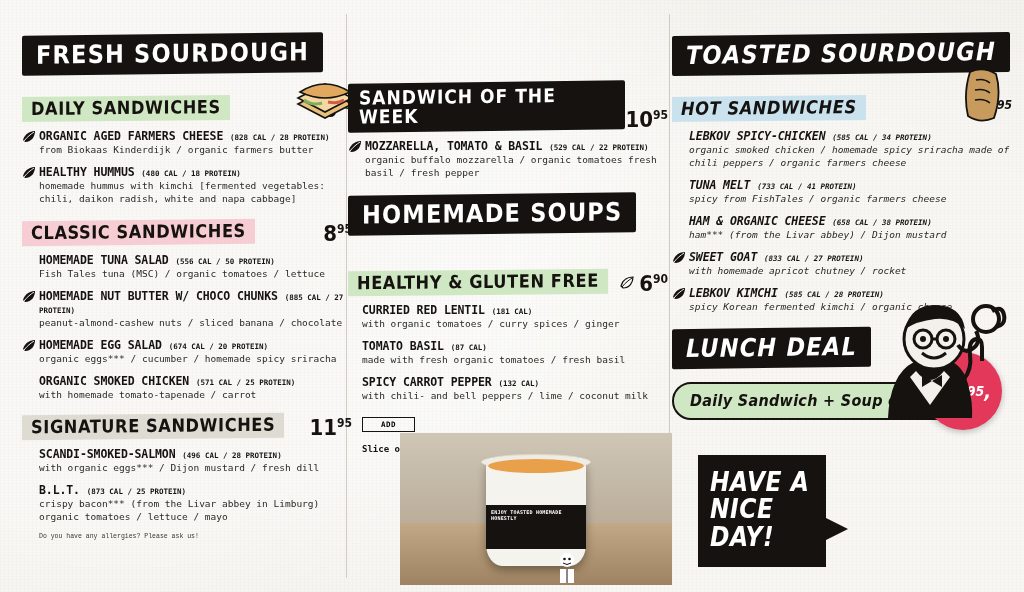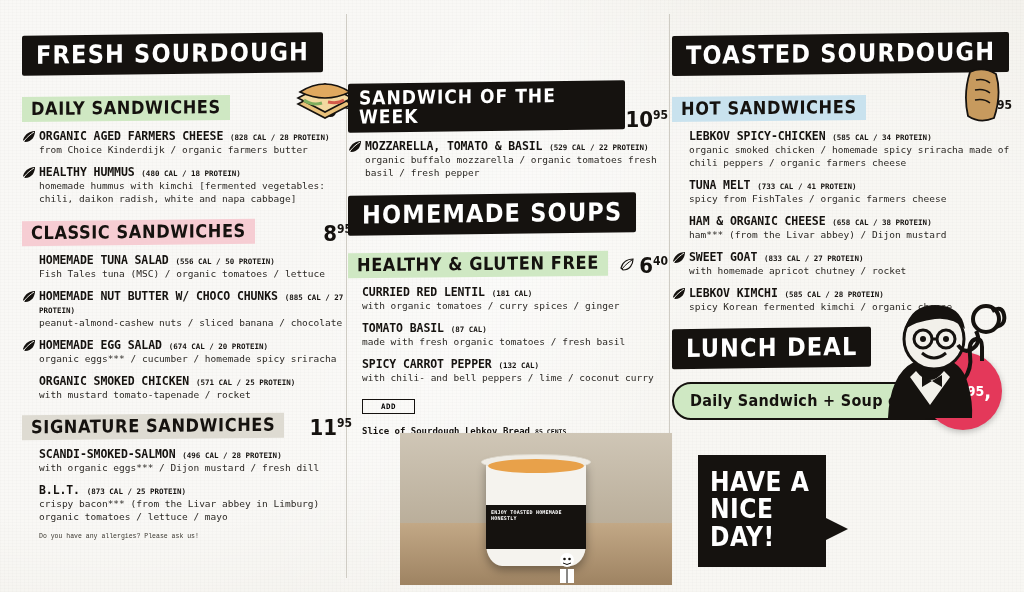--- a/index.html
+++ b/index.html
@@ -29,21 +29,21 @@
       repeating-linear-gradient(0deg, rgba(0,0,0,.012) 0 1px, rgba(0,0,0,0) 1px 3px),
       repeating-linear-gradient(90deg, rgba(0,0,0,.012) 0 1px, rgba(0,0,0,0) 1px 4px);
     pointer-events: none;
   }
   .col {
     position: absolute;
     top: 0;
   }
   .colA { left: 22px; width: 330px; }
   .colB { left: 348px; width: 320px; }
-  .colC { left: 672px; width: 340px; }
+  .colC { left: 672px; width: 340px; font-style: italic; }
 
   
   .divider {
     position: absolute;
     top: 14px; bottom: 14px;
     width: 1px;
     background: #cfccc4;
   }
   .divider.d1 { left: 346px; }
   .divider.d2 { left: 669px; }
@@ -270,21 +270,21 @@
         <span class="price"><span>6</span><sup>95</sup></span>
       </div>
       <div class="list">
 
         <div class="item">
           <svg class="veg" viewBox="0 0 14 13">
             <path d="M1 10 C3 3 9 1 13 1 C13 6 10 12 3 12 Z" fill="#15120f"></path>
             <path d="M2 11 C5 7 9 4 12 2" stroke="#f2f0ea" stroke-width="1" fill="none"></path>
           </svg>
           <div class="name"><span>Organic Aged Farmers Cheese</span> <span class="meta">(828 CAL / 28 PROTEIN)</span></div>
-          <div class="desc">from Choice Kinderdijk / organic farmers butter</div>
+          <div class="desc">from Biokaas Kinderdijk / organic farmers butter</div>
         </div>
 
         <div class="item">
           <svg class="veg" viewBox="0 0 14 13">
             <path d="M1 10 C3 3 9 1 13 1 C13 6 10 12 3 12 Z" fill="#15120f"></path>
             <path d="M2 11 C5 7 9 4 12 2" stroke="#f2f0ea" stroke-width="1" fill="none"></path>
           </svg>
           <div class="name"><span>Healthy Hummus</span> <span class="meta">(480 CAL / 18 PROTEIN)</span></div>
           <div class="desc">homemade hummus with kimchi [fermented vegetables: chili, daikon radish, white and napa cabbage]</div>
         </div>
@@ -318,21 +318,21 @@
           <svg class="veg" viewBox="0 0 14 13">
               <path d="M1 10 C3 3 9 1 13 1 C13 6 10 12 3 12 Z" fill="#15120f"></path>
               <path d="M2 11 C5 7 9 4 12 2" stroke="#f2f0ea" stroke-width="1" fill="none"></path>
             </svg>
           <div class="name"><span>Homemade Egg Salad</span> <span class="meta">(674 CAL / 20 PROTEIN)</span></div>
           <div class="desc">organic eggs*** / cucumber / homemade spicy sriracha</div>
         </div>
 
         <div class="item">
           <div class="name"><span>Organic Smoked Chicken</span> <span class="meta">(571 CAL / 25 PROTEIN)</span></div>
-          <div class="desc">with mustard tomato-tapenade / rocket</div>
+          <div class="desc">with homemade tomato-tapenade / carrot</div>
         </div>
 
       </div>
     </div>
 
     <div style="margin-top:12px;">
       <div class="rowhead">
         <span class="hl grey">Signature Sandwiches</span>
         <span class="price"><span>11</span><sup>95</sup></span>
       </div>
@@ -367,44 +367,44 @@
           <div class="name"><span>Mozzarella, Tomato &amp; Basil</span> <span class="meta">(529 CAL / 22 PROTEIN)</span></div>
           <div class="desc">organic buffalo mozzarella / organic tomatoes fresh basil / fresh pepper</div>
         </div>
       </div>
     </div>
 
     <div style="margin-top:14px;">
       <span class="banner">Homemade Soups</span>
     </div>
 
-    <div style="margin-top:18px;">
+    <div style="margin-top:36px;">
       <div class="rowhead">
         <span>
           <span class="hl green">Healthy &amp; Gluten Free</span>
           <svg style="width:14px;height:13px;margin-left:7px;vertical-align:-1px;" viewBox="0 0 14 13">
               <path d="M1 10 C3 3 9 1 13 1 C13 6 10 12 3 12 Z" fill="none" stroke="#15120f" stroke-width="1.2"></path>
               <path d="M2 11 C5 7 9 4 12 2" stroke="#15120f" stroke-width="1" fill="none"></path>
             </svg>
         </span>
-        <span class="price"><span>6</span><sup>40</sup></span>
+        <span class="price"><span>6</span><sup>90</sup></span>
       </div>
 
       <div class="list" style="margin-left:14px;">
         <div class="item">
           <div class="name"><span>Curried Red Lentil</span> <span class="meta">(181 CAL)</span></div>
           <div class="desc">with organic tomatoes / curry spices / ginger</div>
         </div>
         <div class="item">
           <div class="name"><span>Tomato Basil</span> <span class="meta">(87 CAL)</span></div>
           <div class="desc">made with fresh organic tomatoes / fresh basil</div>
         </div>
         <div class="item">
           <div class="name"><span>Spicy Carrot Pepper</span> <span class="meta">(132 CAL)</span></div>
-          <div class="desc">with chili- and bell peppers / lime / coconut curry</div>
+          <div class="desc">with chili- and bell peppers / lime / coconut milk</div>
         </div>
 
         <div style="margin-top:8px;">
           <span style="display:inline-block;border:1.5px solid #15120f;padding:2px 18px;font-family:'DejaVu Sans Mono',monospace;font-size:7.5px;font-weight:bold;letter-spacing:.5px;">ADD</span>
           <div style="margin-top:5px;">
             <span style="font-family:'DejaVu Sans Mono',monospace;font-size:9px;font-weight:bold;color:#15120f;">Slice of Sourdough Lebkov Bread</span>
             <span style="font-family:'DejaVu Sans Mono',monospace;font-size:6.5px;font-weight:bold;color:#15120f;">85 CENTS</span>
           </div>
         </div>
       </div>

